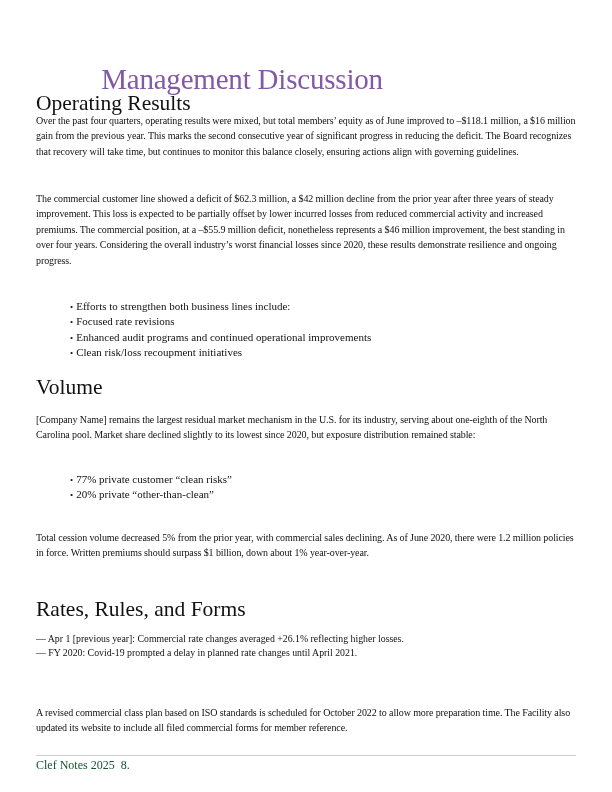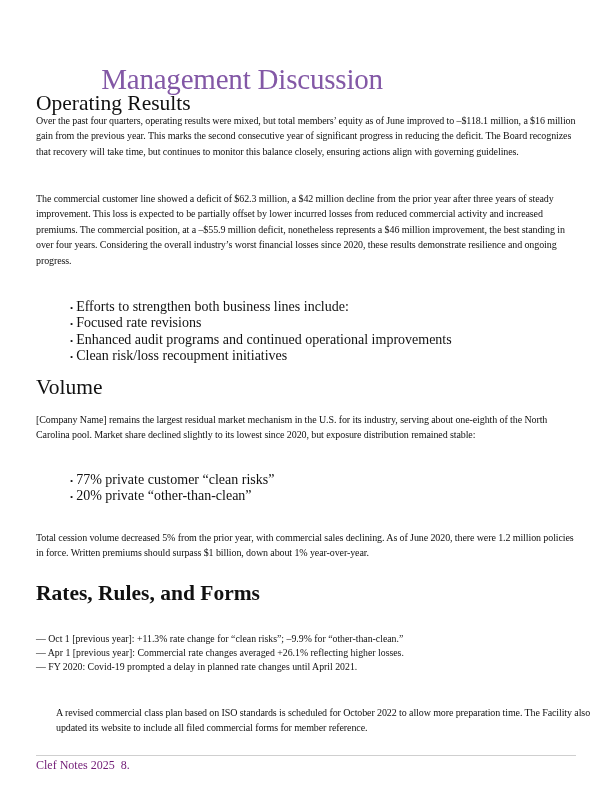--- a/index.html
+++ b/index.html
@@ -16,36 +16,36 @@
     .h2 {
       position: absolute; left: 36px; font-size: 21.5px; line-height: 26px;
       color: #111; font-weight: normal; margin: 0;
     }
     .para {
       position: absolute; left: 36px; width: 545px; font-size: 10px; line-height: 15.4px;
       margin: 0; letter-spacing: -0.1px;
     }
     .bullets {
       position: absolute; left: 70px; margin: 0; padding: 0; list-style: none;
-      font-size: 14px; line-height: 13.7px;
+      font-size: 11px; line-height: 13.7px;
     }
     .bullets li { margin: 0; padding: 0; }
     .bullets li::before { content: "\2022"; margin-right: 3px; font-size: 9px; }
     .dashlist {
       position: absolute; left: 36px; margin: 0; padding: 0; list-style: none;
       font-size: 9.8px; line-height: 13.8px;
     }
     .dashlist li { margin: 0; padding: 0; }
     .footer-rule {
       position: absolute; left: 36px; top: 755px; width: 540px; height: 0;
       border-top: 1px solid #cfcfcf;
     }
     .footer {
       position: absolute; left: 36px; top: 758px; font-size: 12px; line-height: 15px;
-      color: #701a75;
+      color: #14532d;
     }
   </style>
 </head>
 <body>
 
 <h1 class="page-title">Management Discussion</h1>
 
 <h2 class="h2" style="top:90px;">Operating Results</h2>
 <p class="para" style="top:113px;">Over the past four quarters, operating results were mixed, but total members’ equity as of June improved to –$118.1 million, a $16 million gain from the previous year. This marks the second consecutive year of significant progress in reducing the deficit. The Board recognizes that recovery will take time, but continues to monitor this balance closely, ensuring actions align with governing guidelines.</p>
 <p class="para" style="top:191px;">The commercial customer line showed a deficit of $62.3 million, a $42 million decline from the prior year after three years of steady improvement. This loss is expected to be partially offset by lower incurred losses from reduced commercial activity and increased premiums. The commercial position, at a –$55.9 million deficit, nonetheless represents a $46 million improvement, the best standing in over four years. Considering the overall industry’s worst financial losses since 2020, these results demonstrate resilience and ongoing progress.</p>
@@ -57,22 +57,21 @@
 </ul>
 
 <h2 class="h2" style="top:374px;">Volume</h2>
 <p class="para" style="top:412px;">[Company Name] remains the largest residual market mechanism in the U.S. for its industry, serving about one-eighth of the North Carolina pool. Market share declined slightly to its lowest since 2020, but exposure distribution remained stable:</p>
 <ul class="bullets" style="top:473px;">
   <li>77% private customer “clean risks”</li>
   <li>20% private “other-than-clean”</li>
 </ul>
 <p class="para" style="top:530px;">Total cession volume decreased 5% from the prior year, with commercial sales declining. As of June 2020, there were 1.2 million policies in force. Written premiums should surpass $1 billion, down about 1% year-over-year.</p>
 
-<h2 class="h2" style="top:580px;font-weight:bold;">Rates, Rules, and Forms</h2>
+<h2 class="h2" style="top:596px;">Rates, Rules, and Forms</h2>
 <ul class="dashlist" style="top:632px;">
-  <li>— Oct 1 [previous year]: +11.3% rate change for “clean risks”; –9.9% for “other-than-clean.”</li>
   <li>— Apr 1 [previous year]: Commercial rate changes averaged +26.1% reflecting higher losses.</li>
   <li>— FY 2020: Covid-19 prompted a delay in planned rate changes until April 2021.</li>
 </ul>
-<p class="para" style="top:705px;margin-left:20px;">A revised commercial class plan based on ISO standards is scheduled for October 2022 to allow more preparation time. The Facility also updated its website to include all filed commercial forms for member reference.</p>
+<p class="para" style="top:705px;">A revised commercial class plan based on ISO standards is scheduled for October 2022 to allow more preparation time. The Facility also updated its website to include all filed commercial forms for member reference.</p>
 
 <div class="footer-rule"></div>
 <div class="footer" style="white-space:pre;">Clef Notes 2025  8.</div>
 
 </body></html>

